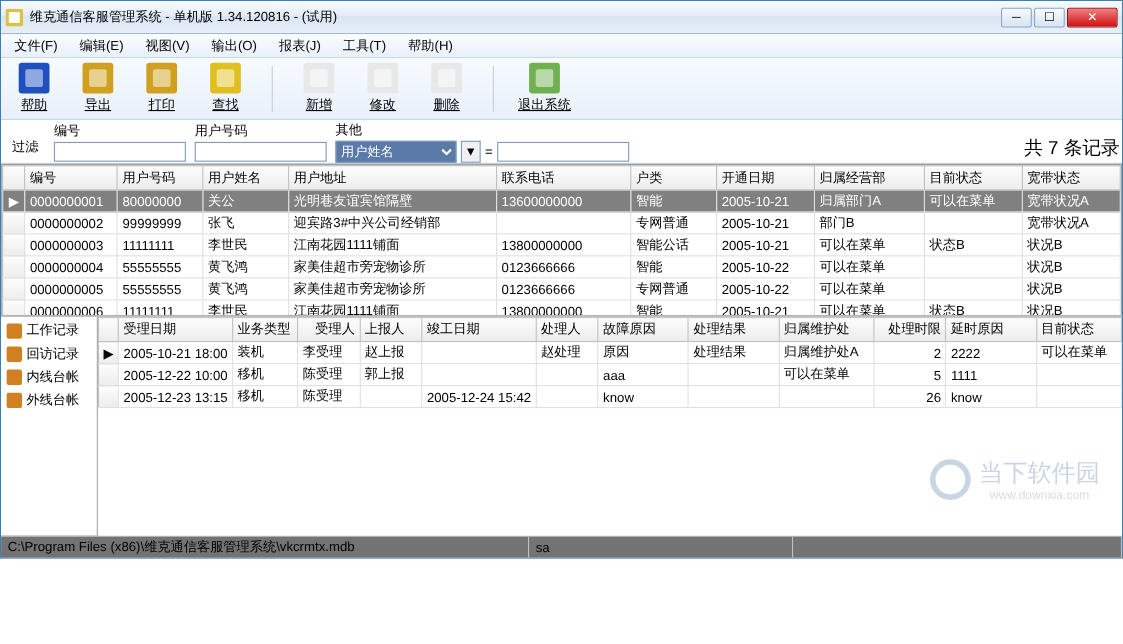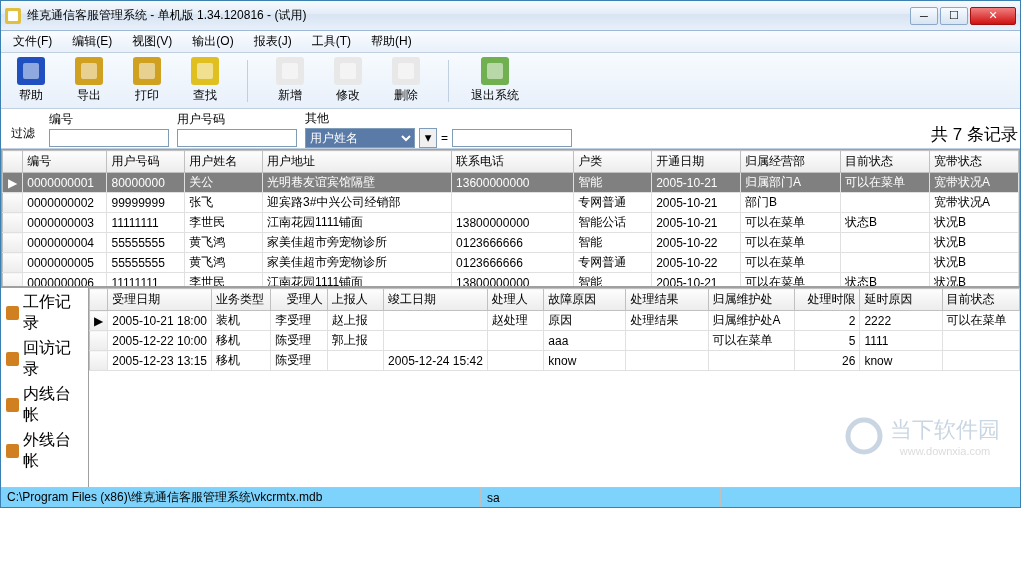--- a/index.html
+++ b/index.html
@@ -9,40 +9,40 @@
 .titlebar .icon { width: 16px; height: 16px; margin-right: 6px; }
 .titlebar .title { flex: 1; color: #000; font-size: 12px; }
 .winbtns { display: flex; gap: 2px; }
 .winbtn { width: 28px; height: 18px; border: 1px solid #8aa8c8; border-radius: 2px; background: linear-gradient(#f7fbff,#d7e4f2); display: flex; align-items: center; justify-content: center; font-size: 11px; cursor: pointer; }
 .winbtn.close { background: linear-gradient(#f08080,#d01010); color: #fff; border-color: #a01010; width: 46px; }
 .menubar { height: 22px; background: linear-gradient(#fafcff,#e8f0fa); border-bottom: 1px solid #c0d0e0; display: flex; padding: 0 4px; gap: 4px; }
 .menuitem { padding: 2px 8px; cursor: pointer; color: #000; }
 .toolbar { height: 56px; background: linear-gradient(#f7fbff,#e8f0fa); border-bottom: 1px solid #c0d0e0; display: flex; align-items: center; padding: 4px 10px; gap: 18px; }
 .tbtn { display: flex; flex-direction: column; align-items: center; cursor: pointer; min-width: 40px; }
 .tbtn .ticn { width: 28px; height: 28px; border-radius: 3px; display: flex; align-items: center; justify-content: center; font-size: 20px; }
-.tbtn .tlabel { font-size: 12px; color: #000; margin-top: 2px; }
+.tbtn .tlabel { font-size: 12px; color: #000; margin-top: 2px; text-decoration: underline; }
 .tsep { width: 1px; height: 42px; background: #c0d0e0; margin: 0 4px; }
 .filterbar { height: 40px; border-bottom: 1px solid #c0d0e0; display: flex; align-items: center; padding: 4px 10px; gap: 8px; background: #fff; position: relative; }
 .filterbar .fgroup { display: flex; flex-direction: column; }
 .filterbar .flabel { font-size: 12px; margin-bottom: 1px; }
 .filterbar input[type=text] { border: 1px solid #7f9db9; height: 18px; padding: 0 3px; font-size: 12px; }
 .filterbar select { border: 1px solid #7f9db9; height: 20px; font-size: 12px; background: #5a7aa8; color: #fff; }
 .count { position: absolute; right: 2px; bottom: 2px; font-size: 17px; }
 .main-grid { flex: 0 0 auto; height: 138px; border: 1px solid #a0a0a0; margin: 0; overflow: auto; position: relative; background: #fff; }
 .grid-table { border-collapse: collapse; width: 100%; }
 .grid-table th { background: linear-gradient(#fdfdfd,#ececec); border: 1px solid #c0c0c0; padding: 2px 4px; font-weight: normal; text-align: left; font-size: 12px; height: 20px; white-space: nowrap; }
 .grid-table td { border-right: 1px solid #e0e0e0; border-bottom: 1px solid #e0e0e0; padding: 1px 4px; font-size: 12px; height: 18px; white-space: nowrap; }
 .grid-table tr.selected td { background: #808080; color: #fff; }
 .row-indicator { width: 12px; background: linear-gradient(#fdfdfd,#ececec); border: 1px solid #c0c0c0; text-align: center; }
 .bottom-split { flex: 1; display: flex; border-top: 1px solid #a0a0a0; min-height: 0; }
 .side-nav { width: 88px; border-right: 1px solid #a0a0a0; background: #fff; padding: 2px; }
-.side-item { display: flex; align-items: center; gap: 4px; padding: 2px 3px; cursor: pointer; font-size: 16px; }
+.side-item { display: flex; align-items: center; gap: 4px; padding: 2px 3px; cursor: pointer; font-size: 12px; }
 .side-icon { width: 14px; height: 14px; border-radius: 2px; background: #d08020; display: inline-block; }
 .detail-grid { flex: 1; overflow: auto; background: #fff; position: relative; }
-.statusbar { height: 20px; border-top: 1px solid #c0c0c0; background: #7dd3fc; display: flex; align-items: center; font-size: 12px; }
+.statusbar { height: 20px; border-top: 1px solid #c0c0c0; background: #737373; display: flex; align-items: center; font-size: 12px; }
 .statusbar .cell { border-right: 1px solid #c0c0c0; padding: 0 6px; height: 100%; display: flex; align-items: center; }
 .watermark { position: absolute; right: 20px; bottom: 30px; opacity: .3; font-size: 22px; color: #5078a0; pointer-events: none; display: flex; align-items: center; gap: 6px; text-align: center; }
 .watermark .wmsub { font-size: 11px; color: #888; }
 svg { display: block; }
 </style>
 </head>
 <body>
 
 <div class="window">
 

